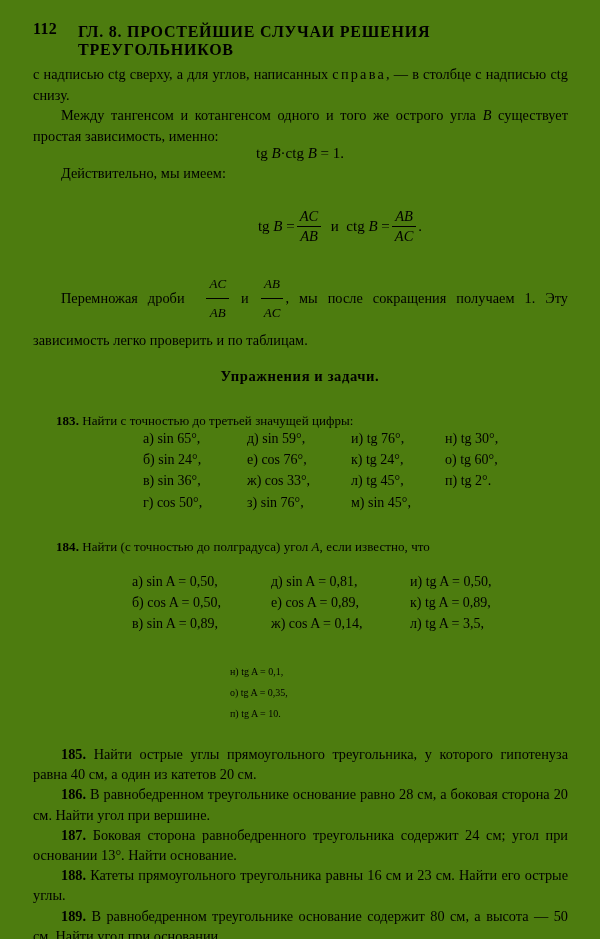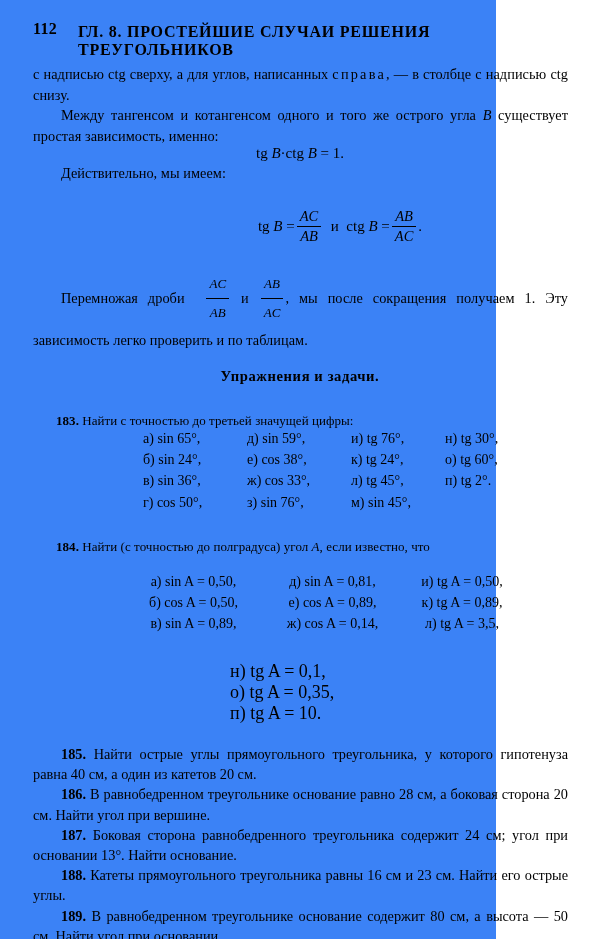--- a/index.html
+++ b/index.html
@@ -11,23 +11,23 @@
     width: 600px;
     height: 939px;
     position: relative;
     font-family: "Liberation Serif", "DejaVu Serif", serif;
     color: #000000;
     overflow: hidden;
   }
   .page {
     position: absolute;
     left: 0; top: 0;
-    width: 496px;
+    width: 600px;
     height: 939px;
-    background: #3b82f6;
+    background: #4d7c0f;
   }
 
   
   .runhead {
     position: absolute;
     left: 0; top: 20px;
     width: 600px;
     height: 22px;
   }
   .folio {
@@ -128,21 +128,21 @@
   .g183 .c2 { width: 94px; }
   .g183 .c3 { width: 90px; }
 
   
   .g184 .c0 { width: 139px; }
   .g184 .c1 { width: 139px; }
   .g184 .c2 { width: 120px; }
 
   .tail {
     position: absolute;
-    font-size: 18px;
+    font-size: 10px;
     line-height: 21.2px;
     white-space: nowrap;
   }
   .tail .row { display: block; height: 21.2px; }
 
   
   .plist {
     position: absolute;
     font-size: 14.3px;
     line-height: 20.2px;
@@ -192,36 +192,36 @@
   <div class="prob-intro" style="left:33px; top:411px; width:535px;">
     <span style="display:inline-block; width:23px;"></span><b>183.</b>
     <span>Найти с точностью до третьей значущей цифры:</span>
   </div>
 
   <div class="grid g183" style="left:143px; top:428px;">
     <span class="row">
       <span class="cell c0">а) sin 65°,</span><span class="cell c1">д) sin 59°,</span><span class="cell c2">и) tg 76°,</span><span class="cell c3">н) tg 30°,</span>
     </span>
     <span class="row">
-      <span class="cell c0">б) sin 24°,</span><span class="cell c1">е) cos 38°,</span><span class="cell c2">к) tg 24°,</span><span class="cell c3">о) tg 60°,</span>
+      <span class="cell c0">б) sin 24°,</span><span class="cell c1">е) cos 76°,</span><span class="cell c2">к) tg 24°,</span><span class="cell c3">о) tg 60°,</span>
     </span>
     <span class="row">
       <span class="cell c0">в) sin 36°,</span><span class="cell c1">ж) cos 33°,</span><span class="cell c2">л) tg 45°,</span><span class="cell c3">п) tg 2°.</span>
     </span>
     <span class="row">
       <span class="cell c0">г) cos 50°,</span><span class="cell c1">з) sin 76°,</span><span class="cell c2">м) sin 45°,</span><span class="cell c3"></span>
     </span>
   </div>
 
   <div class="prob-intro" style="left:33px; top:537px; width:535px;">
     <span style="display:inline-block; width:23px;"></span><b>184.</b>
     <span>Найти (с точностью до полградуса) угол </span><span class="mvar">A</span><span>, если известно, что</span>
   </div>
 
-  <div class="grid g184" style="left:124px; top:571px;text-align:center;">
+  <div class="grid g184" style="left:132px; top:571px;">
     <span class="row">
       <span class="cell c0">а) sin A = 0,50,</span><span class="cell c1">д) sin A = 0,81,</span><span class="cell c2">и) tg A = 0,50,</span>
     </span>
     <span class="row">
       <span class="cell c0">б) cos A = 0,50,</span><span class="cell c1">е) cos A = 0,89,</span><span class="cell c2">к) tg A = 0,89,</span>
     </span>
     <span class="row">
       <span class="cell c0">в) sin A = 0,89,</span><span class="cell c1">ж) cos A = 0,14,</span><span class="cell c2">л) tg A = 3,5,</span>
     </span>
   </div>

